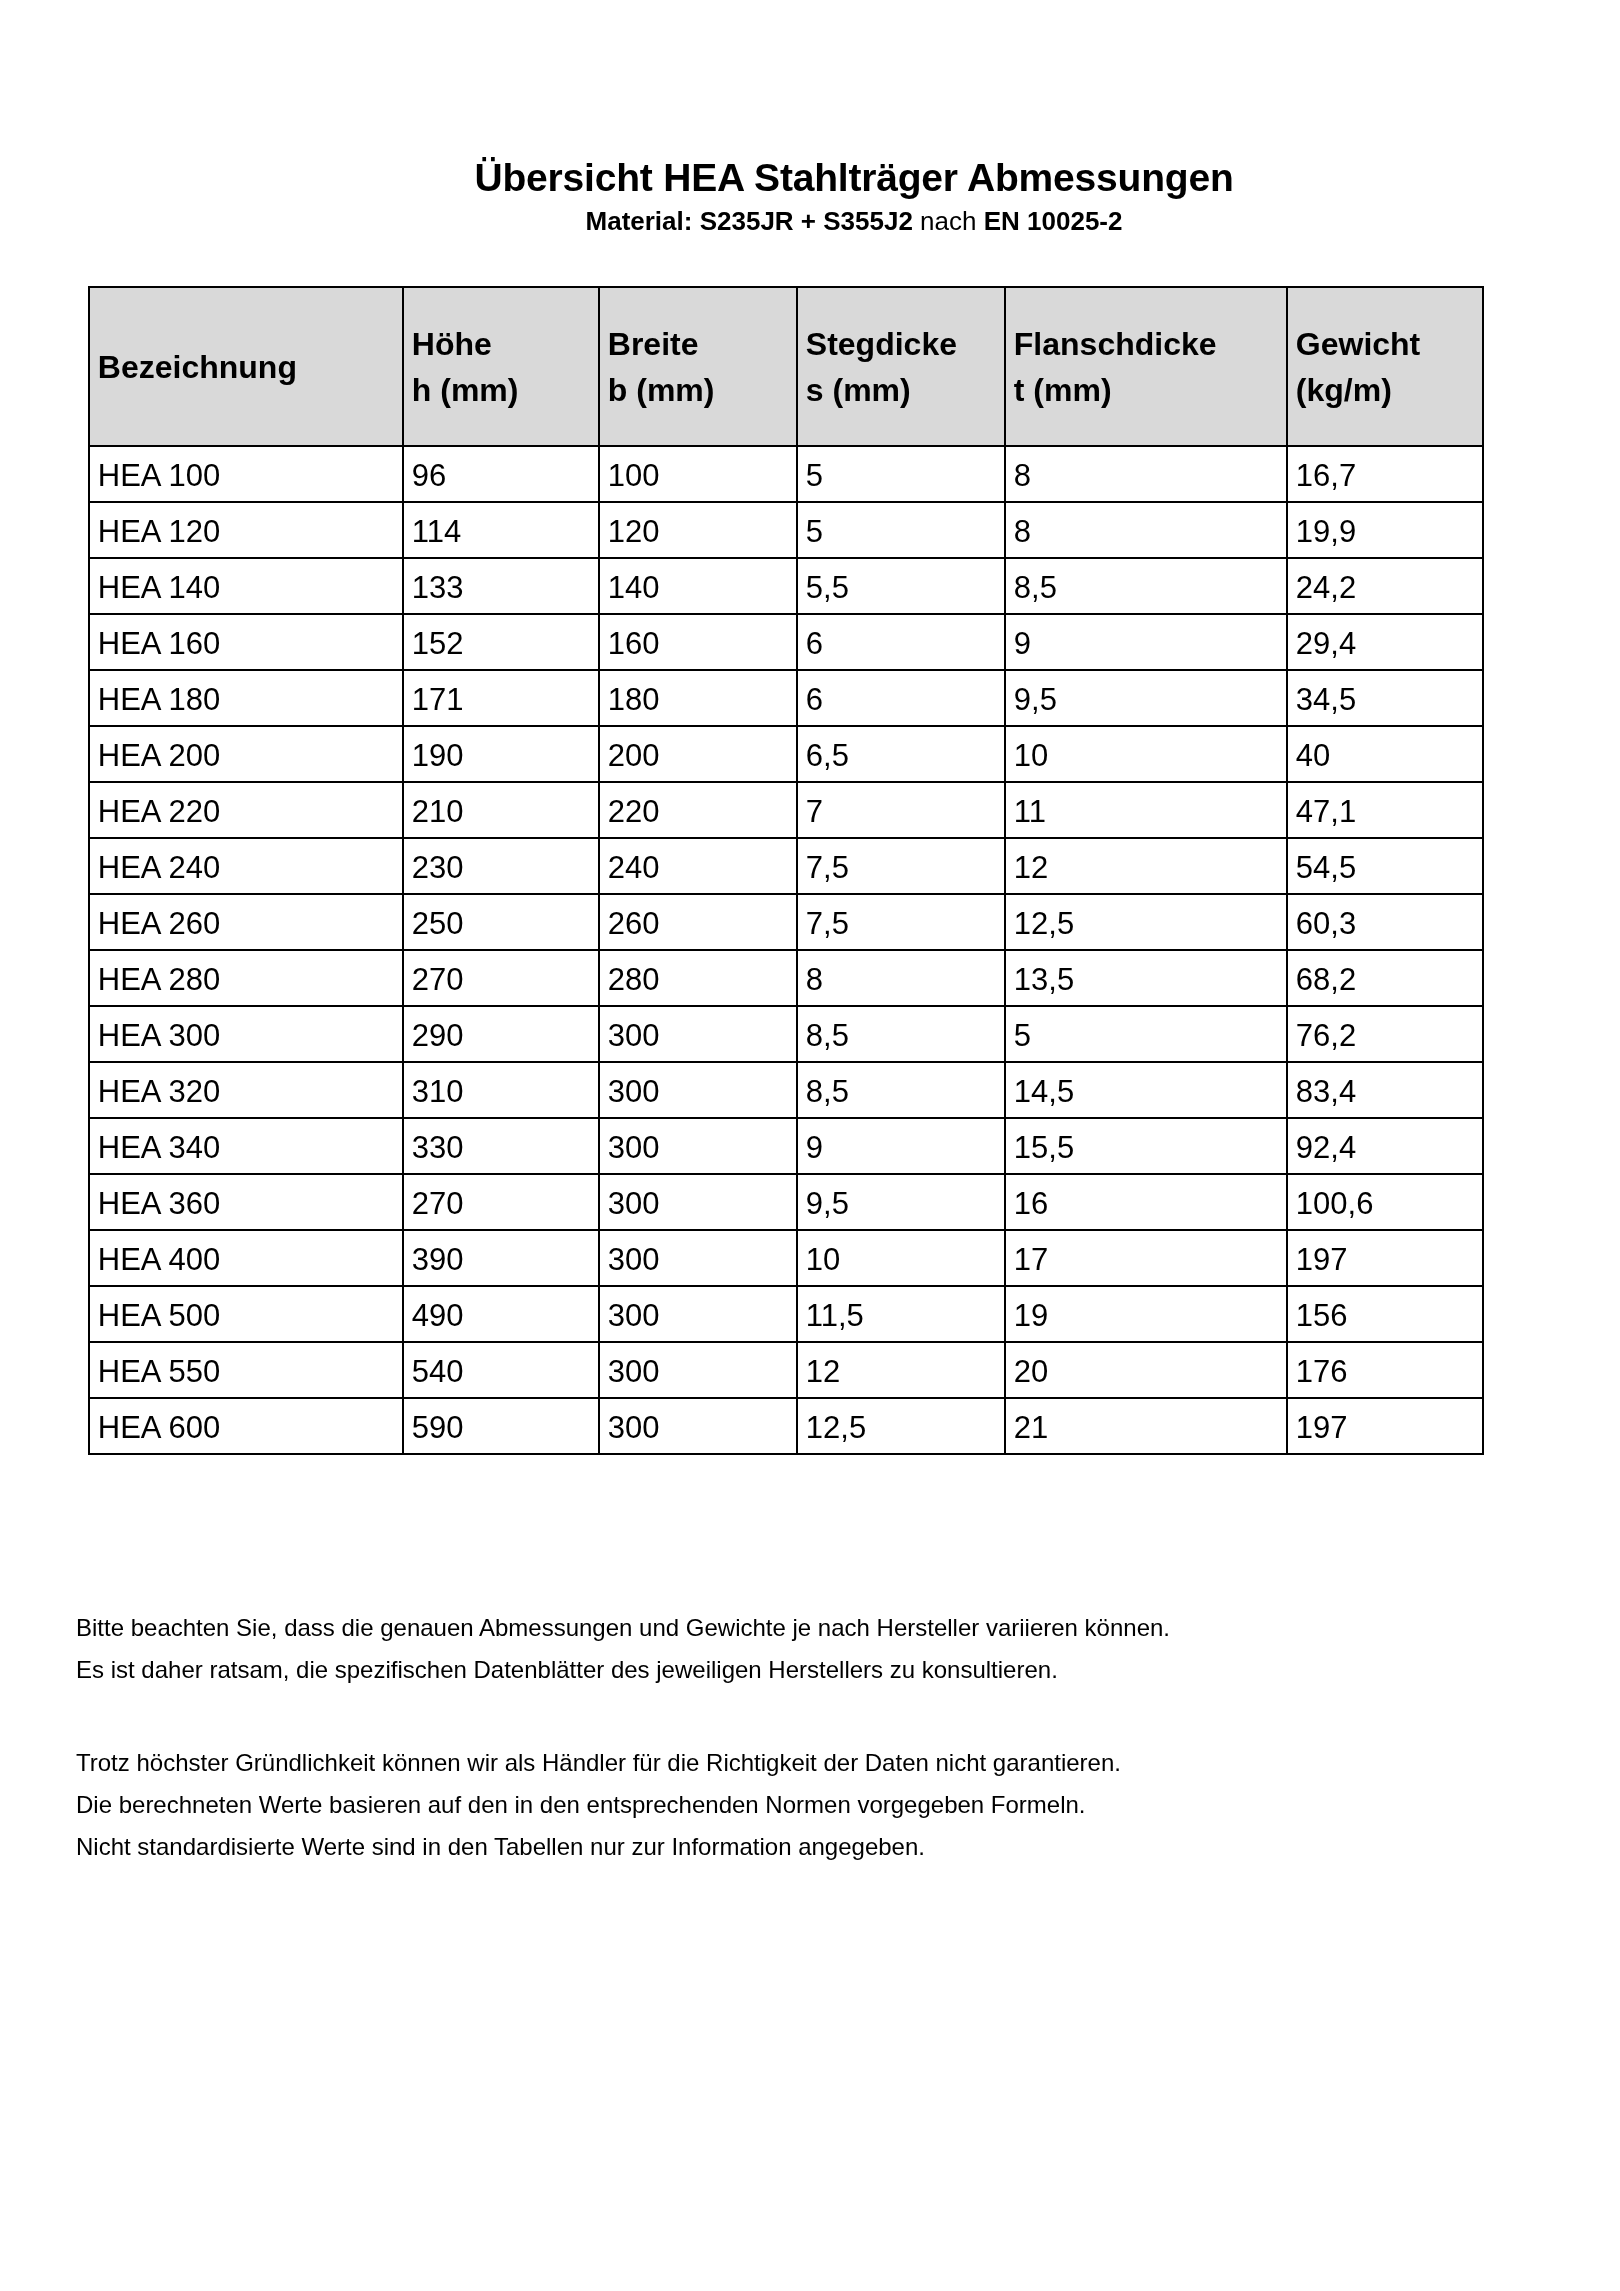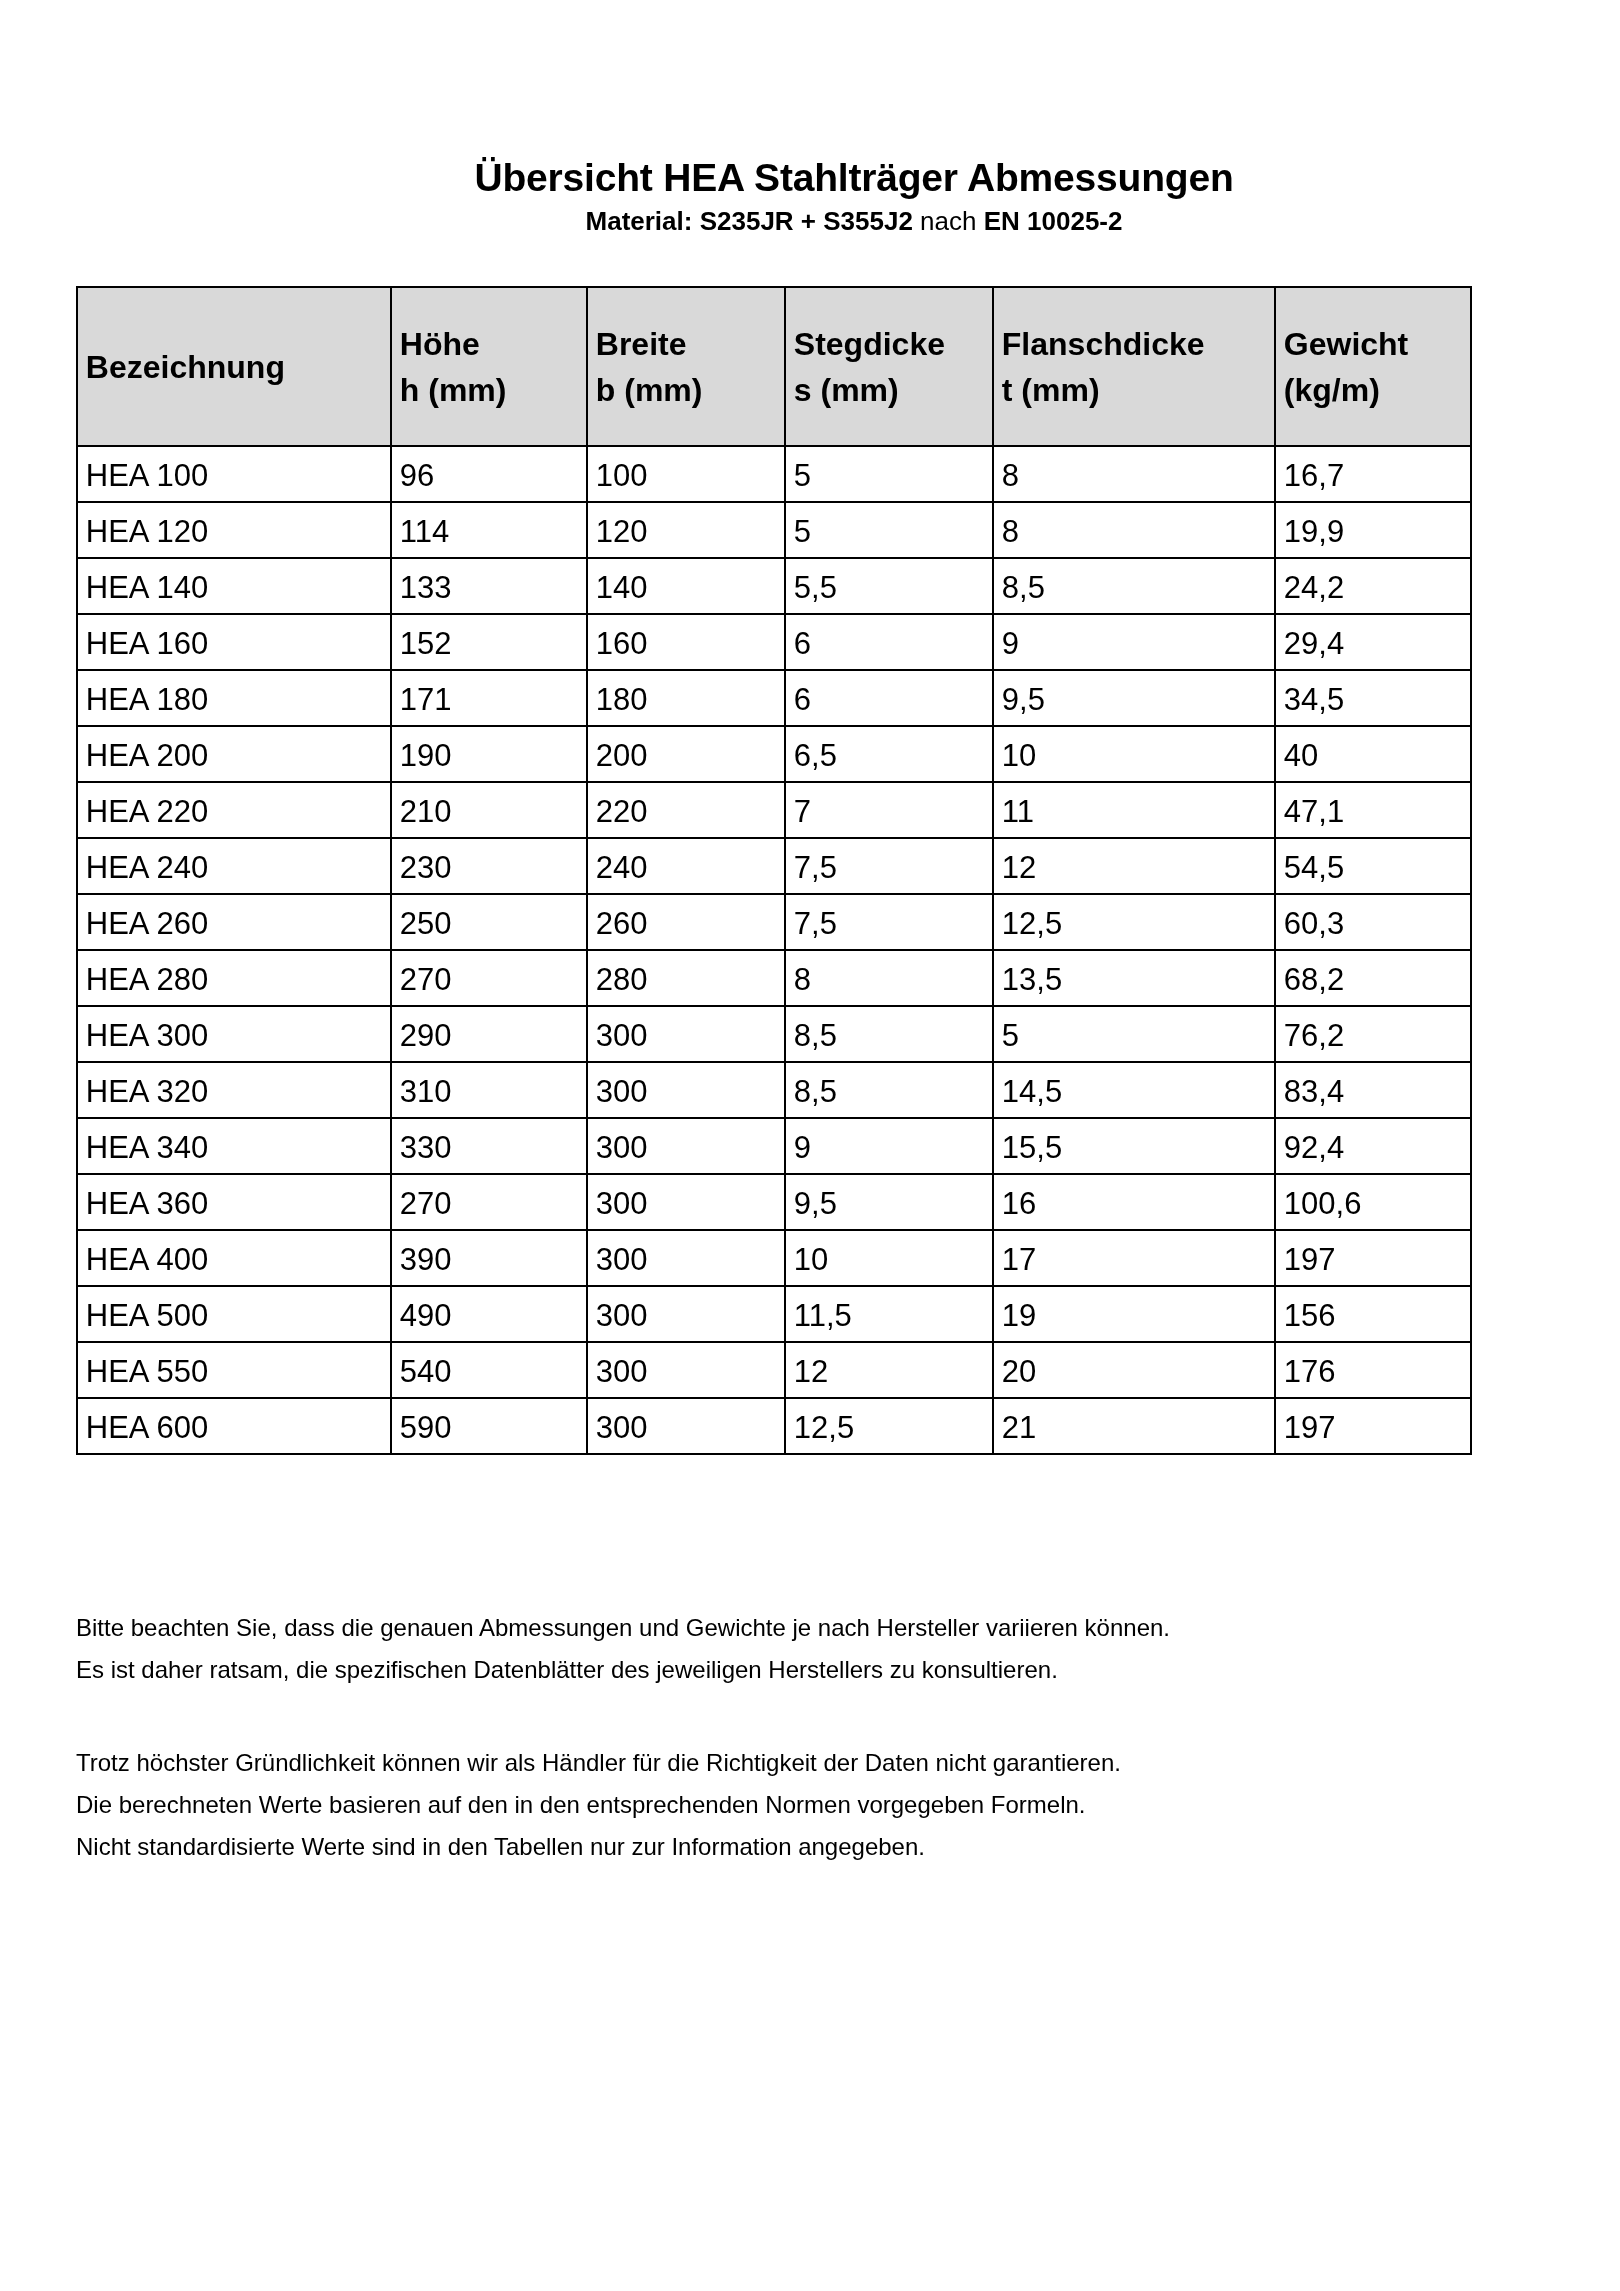--- a/index.html
+++ b/index.html
@@ -48,21 +48,21 @@
     margin: 16px;
     padding: 0;
     margin-top: 5.9px;
   }
   .doc-subtitle .b { font-weight: bold; }
   .doc-subtitle .r { font-weight: normal; }
 
   
   .table-wrap {
     position: absolute;
-    left: 76px;
+    left: 88px;
     top: 286px;
     width: 1242px;
   }
   table.hea {
     border-collapse: collapse;
     width: 1394px;
     table-layout: fixed;
     font-size: 30px;
   }
   table.hea col.c0 { width: 314px; }

